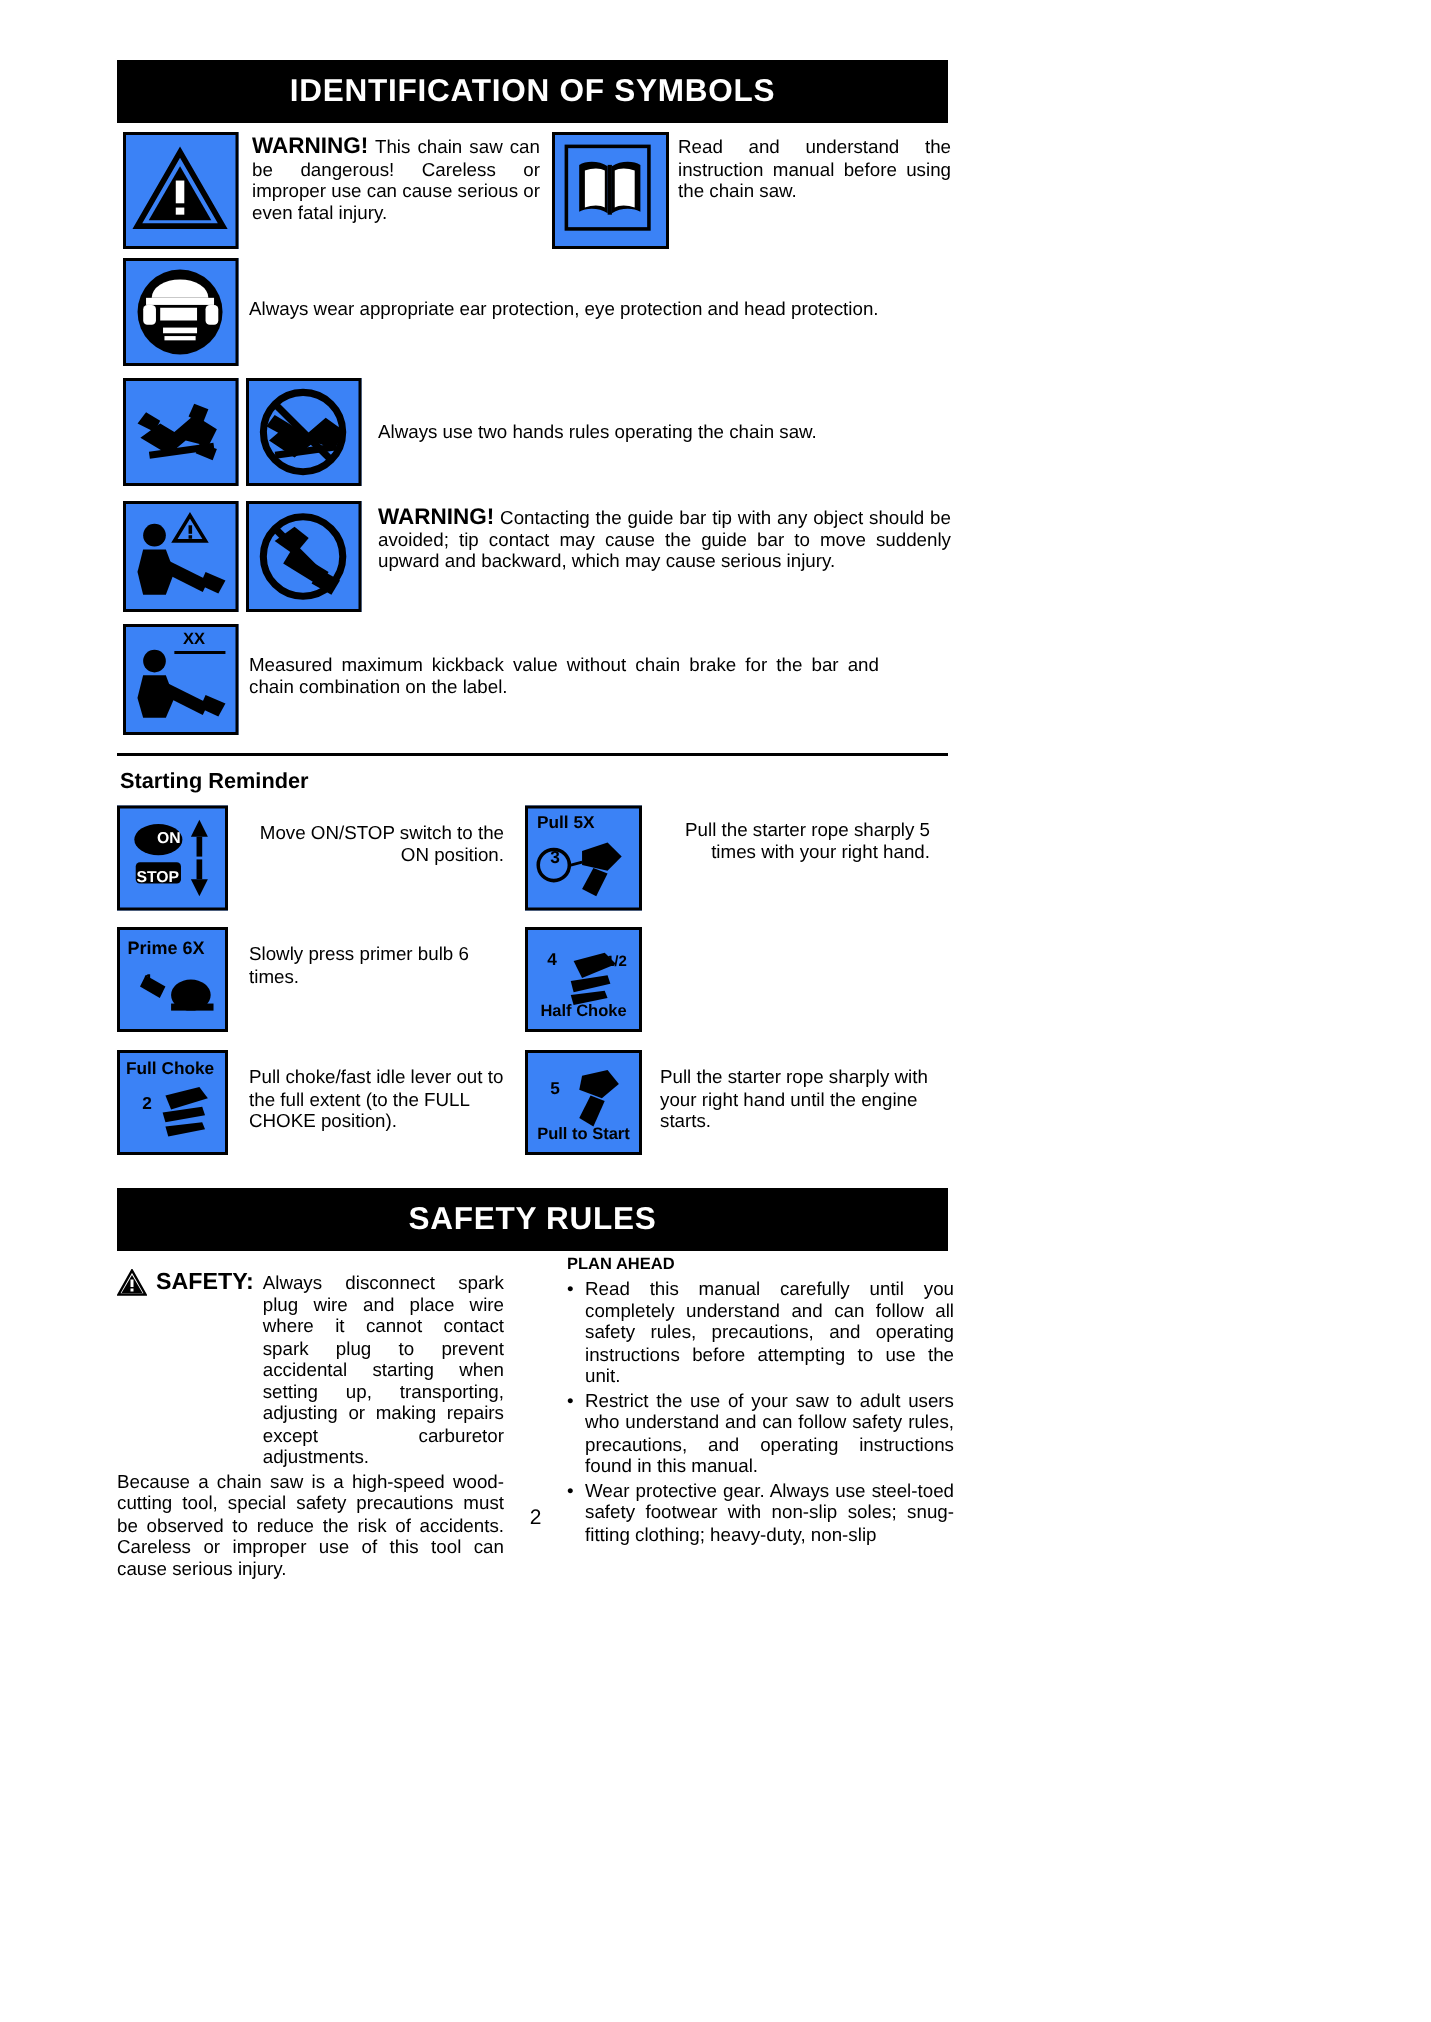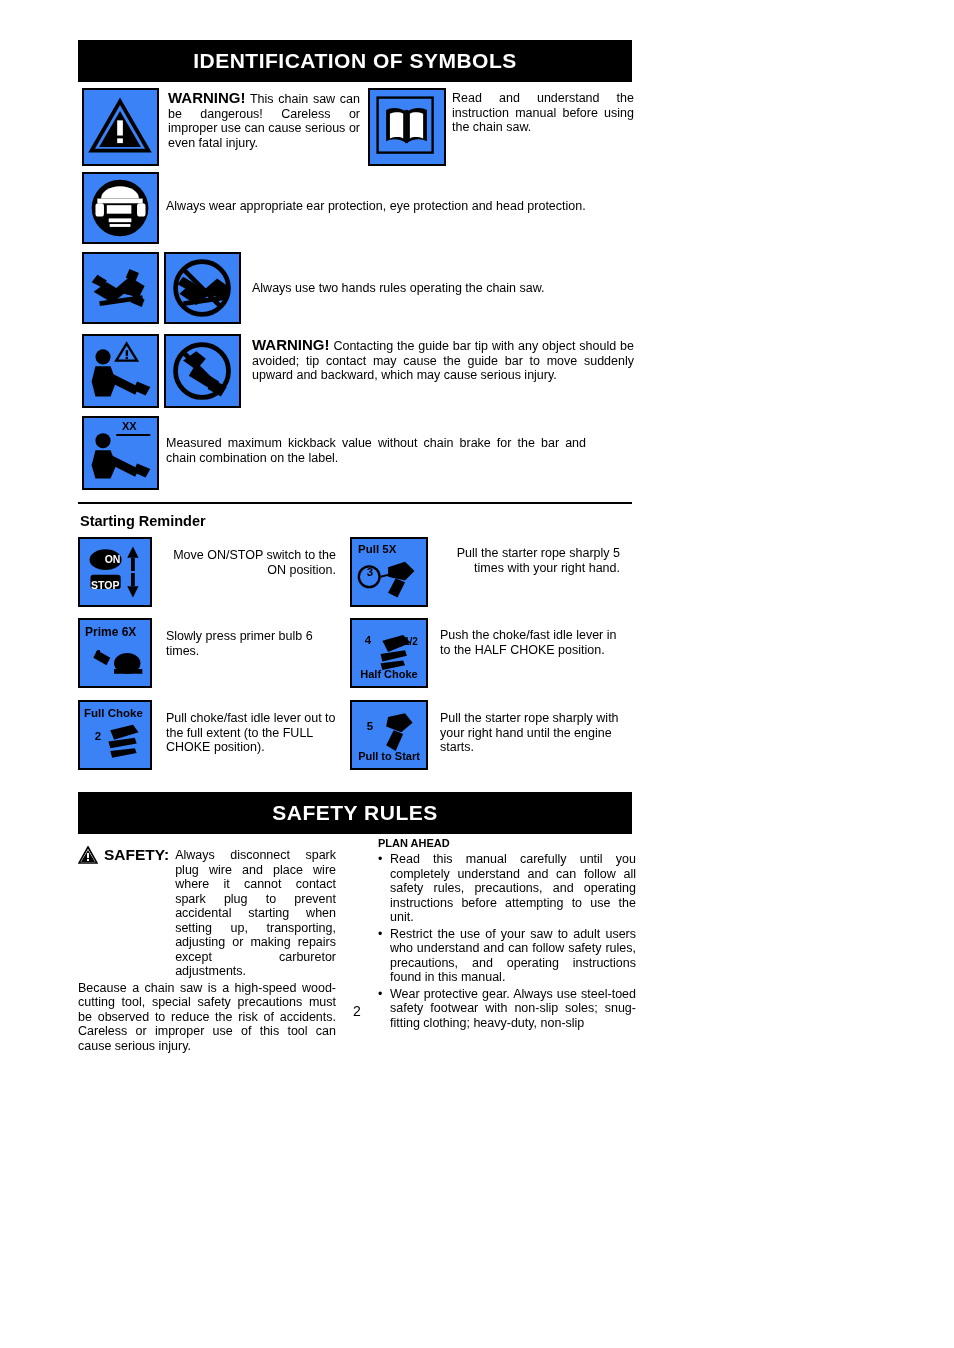--- a/index.html
+++ b/index.html
@@ -258,21 +258,20 @@
   <div class="sym" id="sym-halfchoke">
     <svg viewBox="0 0 78 70" width="74" height="66" style="display:block">
       <path d="M32 22 l22 -6 l8 8 l-24 10 z" fill="#000"></path>
       <path d="M30 36 l26 -4 l2 6 l-26 6 z" fill="#000"></path>
       <path d="M30 46 l24 -3 l2 5 l-24 5 z" fill="#000"></path>
     </svg>
     <div style="position:absolute; left:5px; top:14px; width:22px; text-align:center; font-size:11.5px; font-weight:bold;">4</div>
     <div style="position:absolute; left:52px; top:16px; font-size:10px; font-weight:bold;">1/2</div>
     <div style="position:absolute; left:0; top:48px; width:74px; text-align:center; font-size:11px; font-weight:bold;">Half Choke</div>
   </div>
-  <div class="txt" id="halfchoke-text" style="text-align:left">Push the choke/fast idle lever in to the HALF CHOKE position.</div>
 
   <div class="sym" id="sym-fullchoke">
     <svg viewBox="0 0 74 70" width="70" height="66" style="display:block">
       <path d="M32 30 l24 -6 l6 8 l-26 8 z" fill="#000"></path>
       <path d="M30 42 l28 -4 l2 6 l-28 5 z" fill="#000"></path>
       <path d="M32 52 l26 -3 l2 5 l-26 5 z" fill="#000"></path>
     </svg>
     <div style="position:absolute; left:4px; top:5px; font-size:11.5px; font-weight:bold;">Full Choke</div>
     <div style="position:absolute; left:0; top:28px; width:36px; text-align:center; font-size:11.5px; font-weight:bold;">2</div>
   </div>

